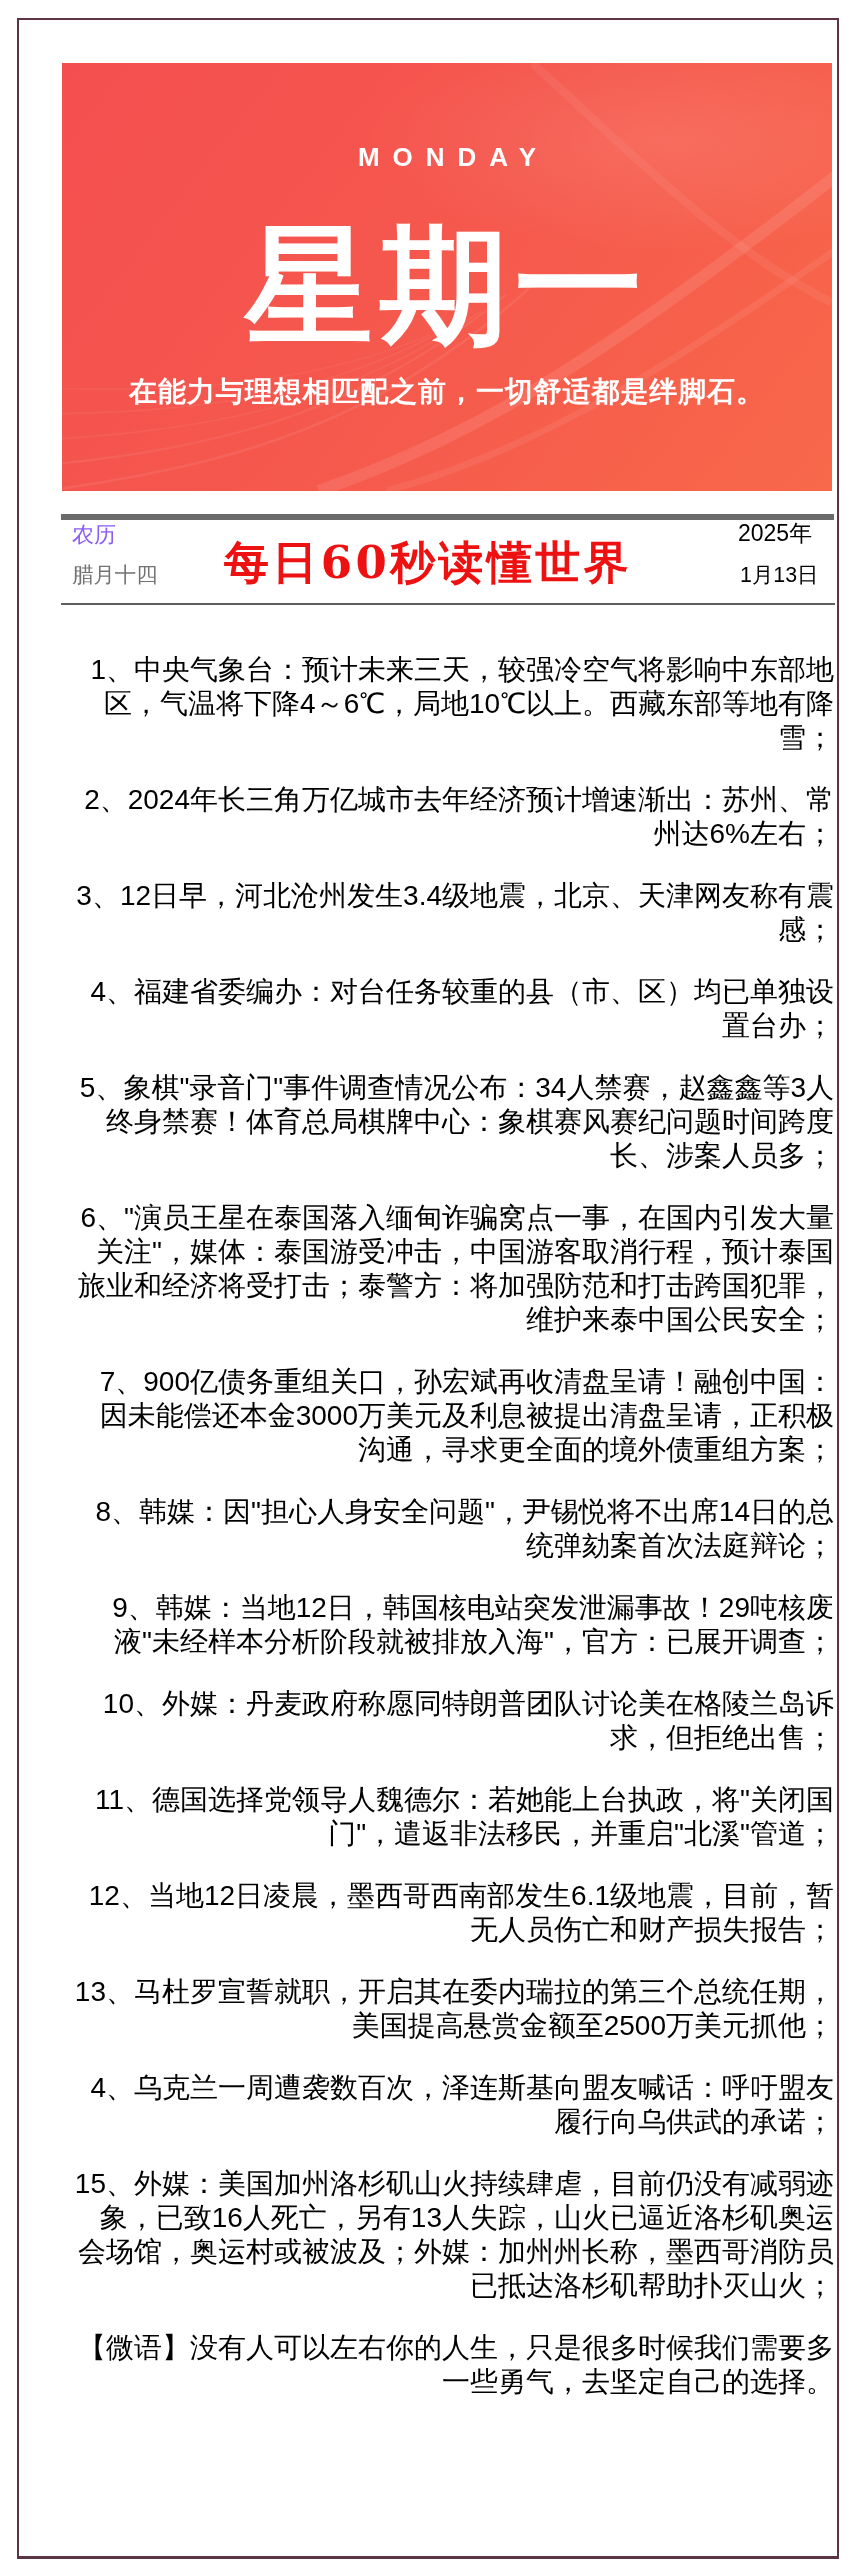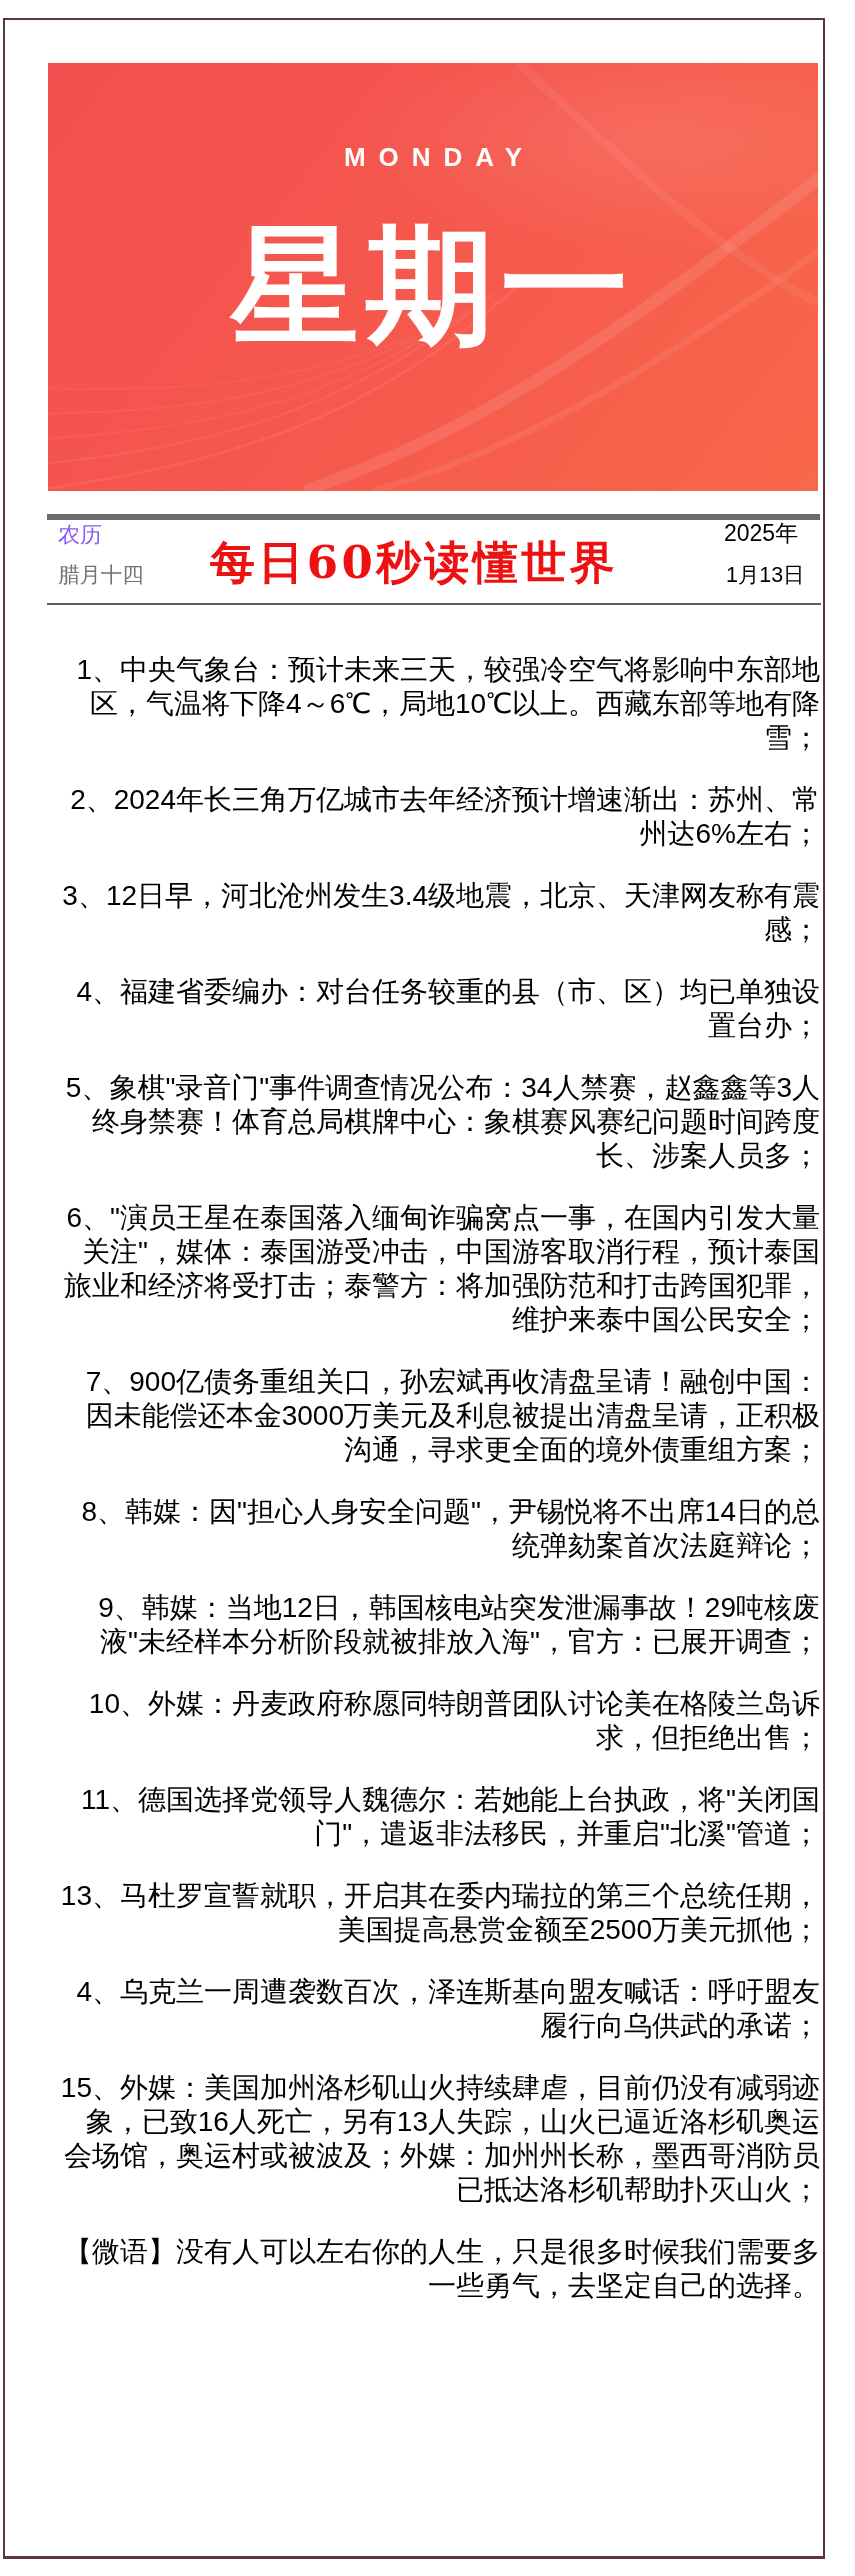--- a/index.html
+++ b/index.html
@@ -10,21 +10,21 @@
   }
   body {
     position: relative;
     width: 856px;
     height: 2576px;
     overflow: hidden;
   }
   
   .frame {
     position: absolute;
-    left: 3px;
+    left: 17px;
     top: 18px;
     width: 822px;
     height: 2541px;
     border: 2.6px solid #5c3444;
     border-bottom-width: 3.4px;
     box-sizing: border-box;
     background: #ffffff;
     padding-left: 48px;
   }
   
@@ -177,20 +177,21 @@
         <path d="M -20 440 C 170 430, 330 400, 490 290" stroke-opacity="0.06" stroke-width="2"></path>
         <path d="M -20 410 C 160 408, 310 390, 460 305" stroke-opacity="0.06" stroke-width="2"></path>
         <path d="M -20 380 C 150 385, 290 375, 430 318" stroke-opacity="0.05" stroke-width="2"></path>
         <path d="M 300 500 C 500 430, 650 330, 920 120" stroke-opacity="0.10" stroke-width="14"></path>
         <path d="M 380 500 C 560 450, 720 350, 930 200" stroke-opacity="0.07" stroke-width="8"></path>
         <path d="M 550 0 C 680 120, 780 220, 900 280" stroke-opacity="0.06" stroke-width="10"></path>
       </g>
     </svg>
     <div class="weekday-en">MONDAY</div>
     <div class="weekday-zh">星期一</div>
+    <div class="banner-quote">在能力与理想相匹配之前，一切舒适都是绊脚石。</div>
   </div>
 
   <div class="bar-thick"></div>
   <div class="lunar-label">农历</div>
   <div class="lunar-date">腊月十四</div>
   <div class="daily-title">每日60秒读懂世界</div>
   <div class="year-label">2025年</div>
   <div class="date-label">1月13日</div>
   <div class="bar-thin"></div>
 
@@ -200,20 +201,21 @@
       <p class="news-item">2、2024年长三角万亿城市去年经济预计增速渐出：苏州、常州达6%左右；</p>
       <p class="news-item">3、12日早，河北沧州发生3.4级地震，北京、天津网友称有震感；</p>
       <p class="news-item">4、福建省委编办：对台任务较重的县（市、区）均已单独设置台办；</p>
       <p class="news-item">5、象棋"录音门"事件调查情况公布：34人禁赛，赵鑫鑫等3人终身禁赛！体育总局棋牌中心：象棋赛风赛纪问题时间跨度长、涉案人员多；</p>
       <p class="news-item">6、"演员王星在泰国落入缅甸诈骗窝点一事，在国内引发大量关注"，媒体：泰国游受冲击，中国游客取消行程，预计泰国旅业和经济将受打击；泰警方：将加强防范和打击跨国犯罪，维护来泰中国公民安全；</p>
       <p class="news-item">7、900亿债务重组关口，孙宏斌再收清盘呈请！融创中国：因未能偿还本金3000万美元及利息被提出清盘呈请，正积极沟通，寻求更全面的境外债重组方案；</p>
       <p class="news-item">8、韩媒：因"担心人身安全问题"，尹锡悦将不出席14日的总统弹劾案首次法庭辩论；</p>
       <p class="news-item">9、韩媒：当地12日，韩国核电站突发泄漏事故！29吨核废液"未经样本分析阶段就被排放入海"，官方：已展开调查；</p>
       <p class="news-item">10、外媒：丹麦政府称愿同特朗普团队讨论美在格陵兰岛诉求，但拒绝出售；</p>
       <p class="news-item">11、德国选择党领导人魏德尔：若她能上台执政，将"关闭国门"，遣返非法移民，并重启"北溪"管道；</p>
+      <p class="news-item">12、当地12日凌晨，墨西哥西南部发生6.1级地震，目前，暂无人员伤亡和财产损失报告；</p>
       <p class="news-item">13、马杜罗宣誓就职，开启其在委内瑞拉的第三个总统任期，美国提高悬赏金额至2500万美元抓他；</p>
       <p class="news-item">4、乌克兰一周遭袭数百次，泽连斯基向盟友喊话：呼吁盟友履行向乌供武的承诺；</p>
       <p class="news-item">15、外媒：美国加州洛杉矶山火持续肆虐，目前仍没有减弱迹象，已致16人死亡，另有13人失踪，山火已逼近洛杉矶奥运会场馆，奥运村或被波及；外媒：加州州长称，墨西哥消防员已抵达洛杉矶帮助扑灭山火；</p>
       <p class="news-item weiyu" id="weiyu">【微语】没有人可以左右你的人生，只是很多时候我们需要多一些勇气，去坚定自己的选择。</p>
   </div>
 
 </div>
 
 
 </body></html>

